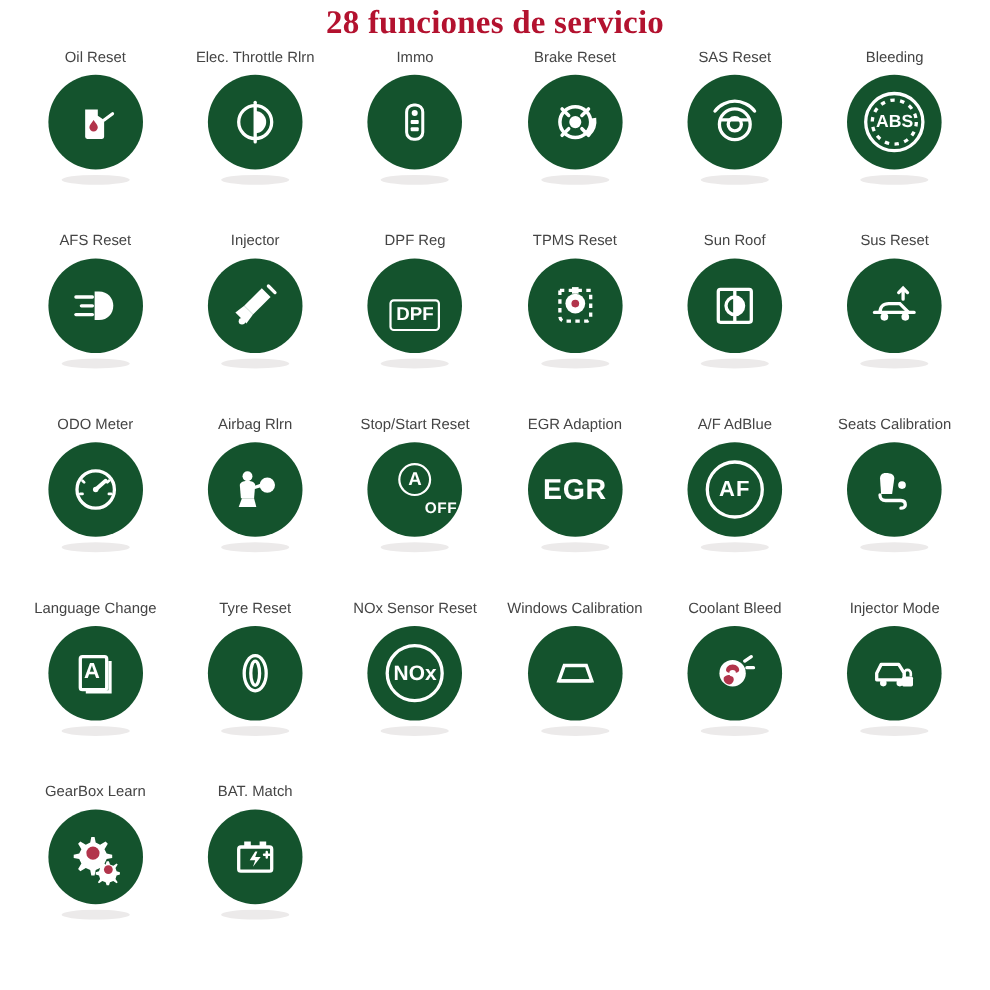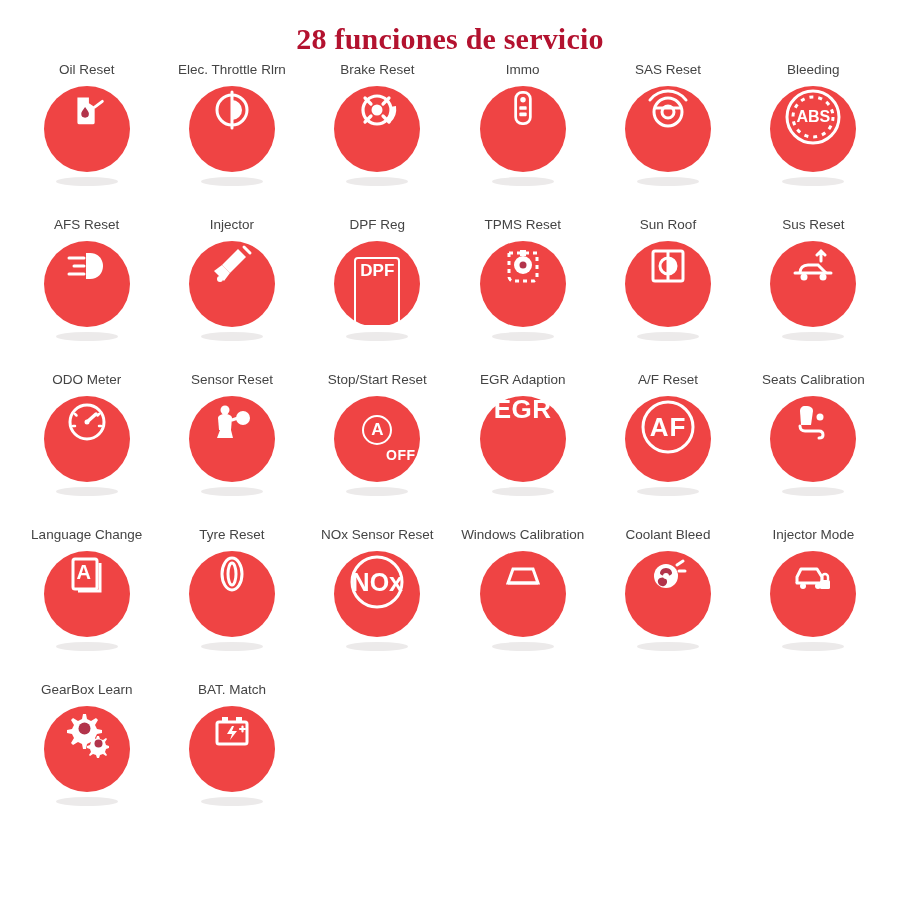--- a/index.html
+++ b/index.html
@@ -15,28 +15,28 @@
     width: 900px; height: 900px;
     background: #ffffff;
   }
   #title {
     text-align: center;
     font-family: "Liberation Serif", serif;
     font-weight: bold;
     font-size: 30px;
     color: #b3122f;
     letter-spacing: 0.2px;
-    padding-top: 22px;
+    padding-top: 4px;
     padding-bottom: 6px;
   }
   .grid {
     display: grid;
     grid-template-columns: repeat(6, 1fr);
     padding: 0 14px;
-    row-gap: 0px;
+    row-gap: 12px;
   }
   .cell {
     display: flex;
     flex-direction: column;
     align-items: center;
     justify-content: flex-start;
     height: 155px;
   }
   .cell.empty { visibility: hidden; }
   .label {
@@ -51,22 +51,23 @@
   .badge-wrap {
     position: relative;
     width: 96px; height: 102px;
     display: flex;
     align-items: flex-start;
     justify-content: center;
   }
   .circle {
     width: 86px; height: 86px;
     border-radius: 50%;
-    background: #ef4444;
+    background: #14532d;
     display: flex;
+    align-items: center;
     justify-content: center;
     position: relative;
     z-index: 2;
   }
   .shadow {
     position: absolute;
     bottom: 2px;
     left: 50%;
     transform: translateX(-50%);
     width: 62px; height: 9px;
@@ -75,22 +76,22 @@
     z-index: 1;
   }
   .circle svg { display: block; }
   .txt {
     color: #ffffff;
     font-weight: bold;
     font-family: "Liberation Sans", sans-serif;
     line-height: 1;
   }
   .txt.egr { font-size: 26px; letter-spacing: 0.5px; }
-  .txt.af  { font-size: 26px; letter-spacing: 1px; }
-  .txt.nox { font-size: 25px; }
+  .txt.af  { font-size: 20px; letter-spacing: 1px; }
+  .txt.nox { font-size: 19px; }
   .txt.dpf { font-size: 17px; }
   .txt.abs { font-size: 16px; }
   .txt.scr { font-size: 19px; }
   .boxed {
     border: 2.5px solid #ffffff;
     border-radius: 4px;
     padding: 3px 4px;
     display: inline-block;
     margin-top: 16px;
   }
@@ -145,47 +146,47 @@
               <circle cx="24" cy="24" r="15"></circle>
               <line x1="24" y1="6" x2="24" y2="42" stroke-linecap="round"></line>
               <path d="M24 14a10 10 0 0 1 0 20" fill="#fff" stroke="none"></path>
             </svg>
           </span>
         </div>
       </div>
     </div>
 
     <div class="cell">
+      <div class="label">Immo</div>
+      <div class="badge-wrap">
+        <div class="shadow"></div>
+        <div class="circle">
+          <span>
+            <svg width="44" height="44" viewBox="0 0 48 48" fill="none" stroke="#fff" stroke-width="3">
+              <rect x="16" y="7" width="16" height="34" rx="7"></rect>
+              <circle cx="24" cy="15" r="3" fill="#fff" stroke="none"></circle>
+              <rect x="20" y="22" width="8" height="4" rx="1" fill="#fff" stroke="none"></rect>
+              <rect x="20" y="29" width="8" height="4" rx="1" fill="#fff" stroke="none"></rect>
+            </svg>
+          </span>
+        </div>
+      </div>
+    </div>
+
+    <div class="cell">
       <div class="label">Brake Reset</div>
       <div class="badge-wrap">
         <div class="shadow"></div>
         <div class="circle">
           <span>
             <svg width="48" height="48" viewBox="0 0 48 48" fill="none" stroke="#fff" stroke-width="3.2">
               <circle cx="24" cy="24" r="14"></circle>
               <circle cx="24" cy="24" r="5.5" fill="#fff" stroke="none"></circle>
               <path d="M12 12l6 6M36 12l-6 6M12 36l6-6M36 36l-6-6" stroke-linecap="round"></path>
               <path d="M33 33a13 13 0 0 0 4-12l6-1a19 19 0 0 1-6 17z" fill="#fff" stroke="none"></path>
-            </svg>
-          </span>
-        </div>
-      </div>
-    </div>
-
-    <div class="cell">
-      <div class="label">Immo</div>
-      <div class="badge-wrap">
-        <div class="shadow"></div>
-        <div class="circle">
-          <span>
-            <svg width="44" height="44" viewBox="0 0 48 48" fill="none" stroke="#fff" stroke-width="3">
-              <rect x="16" y="7" width="16" height="34" rx="7"></rect>
-              <circle cx="24" cy="15" r="3" fill="#fff" stroke="none"></circle>
-              <rect x="20" y="22" width="8" height="4" rx="1" fill="#fff" stroke="none"></rect>
-              <rect x="20" y="29" width="8" height="4" rx="1" fill="#fff" stroke="none"></rect>
             </svg>
           </span>
         </div>
       </div>
     </div>
 
     <div class="cell">
       <div class="label">SAS Reset</div>
       <div class="badge-wrap">
         <div class="shadow"></div>
@@ -328,21 +329,21 @@
               <path d="M26 26l9-8" stroke-linecap="round" stroke-width="3.5"></path>
               <circle cx="26" cy="26" r="2.5" fill="#fff" stroke="none"></circle>
               <path d="M14 18l1.5 1.5M38 18l-1.5 1.5M12 30h2M38 30h2" stroke-linecap="round" stroke-width="2.5"></path>
             </svg>
           </span>
         </div>
       </div>
     </div>
 
     <div class="cell">
-      <div class="label">Sensor Reset</div>
+      <div class="label">Airbag Rlrn</div>
       <div class="badge-wrap">
         <div class="shadow"></div>
         <div class="circle">
           <span>
             <svg width="52" height="52" viewBox="0 0 52 52" fill="none" stroke="#fff" stroke-width="3">
               <circle cx="19" cy="14" r="4.5" fill="#fff" stroke="none"></circle>
               <path d="M12 22c0-2 3-4 7-4s7 2 7 4l-1 12h-12z" fill="#fff" stroke="none"></path>
               <path d="M14 34l-3 8h16l-2-8z" fill="#fff" stroke="none"></path>
               <circle cx="37" cy="22" r="7" fill="#fff" stroke="none"></circle>
               <path d="M26 24l6-2" stroke-linecap="round"></path>
@@ -369,21 +370,21 @@
       <div class="label">EGR Adaption</div>
       <div class="badge-wrap">
         <div class="shadow"></div>
         <div class="circle">
           <span class="txt egr">EGR</span>
         </div>
       </div>
     </div>
 
     <div class="cell">
-      <div class="label">A/F Reset</div>
+      <div class="label">A/F AdBlue</div>
       <div class="badge-wrap">
         <div class="shadow"></div>
         <div class="circle">
           <span style="position:relative;display:flex;align-items:center;justify-content:center;width:62px;height:62px;">
             <svg width="62" height="62" viewBox="0 0 62 62" fill="none" stroke="#fff" stroke-width="3" style="position:absolute;left:0;top:0;">
               <circle cx="31" cy="31" r="25"></circle>
             </svg>
             <span class="txt af">AF</span>
           </span>
         </div>

